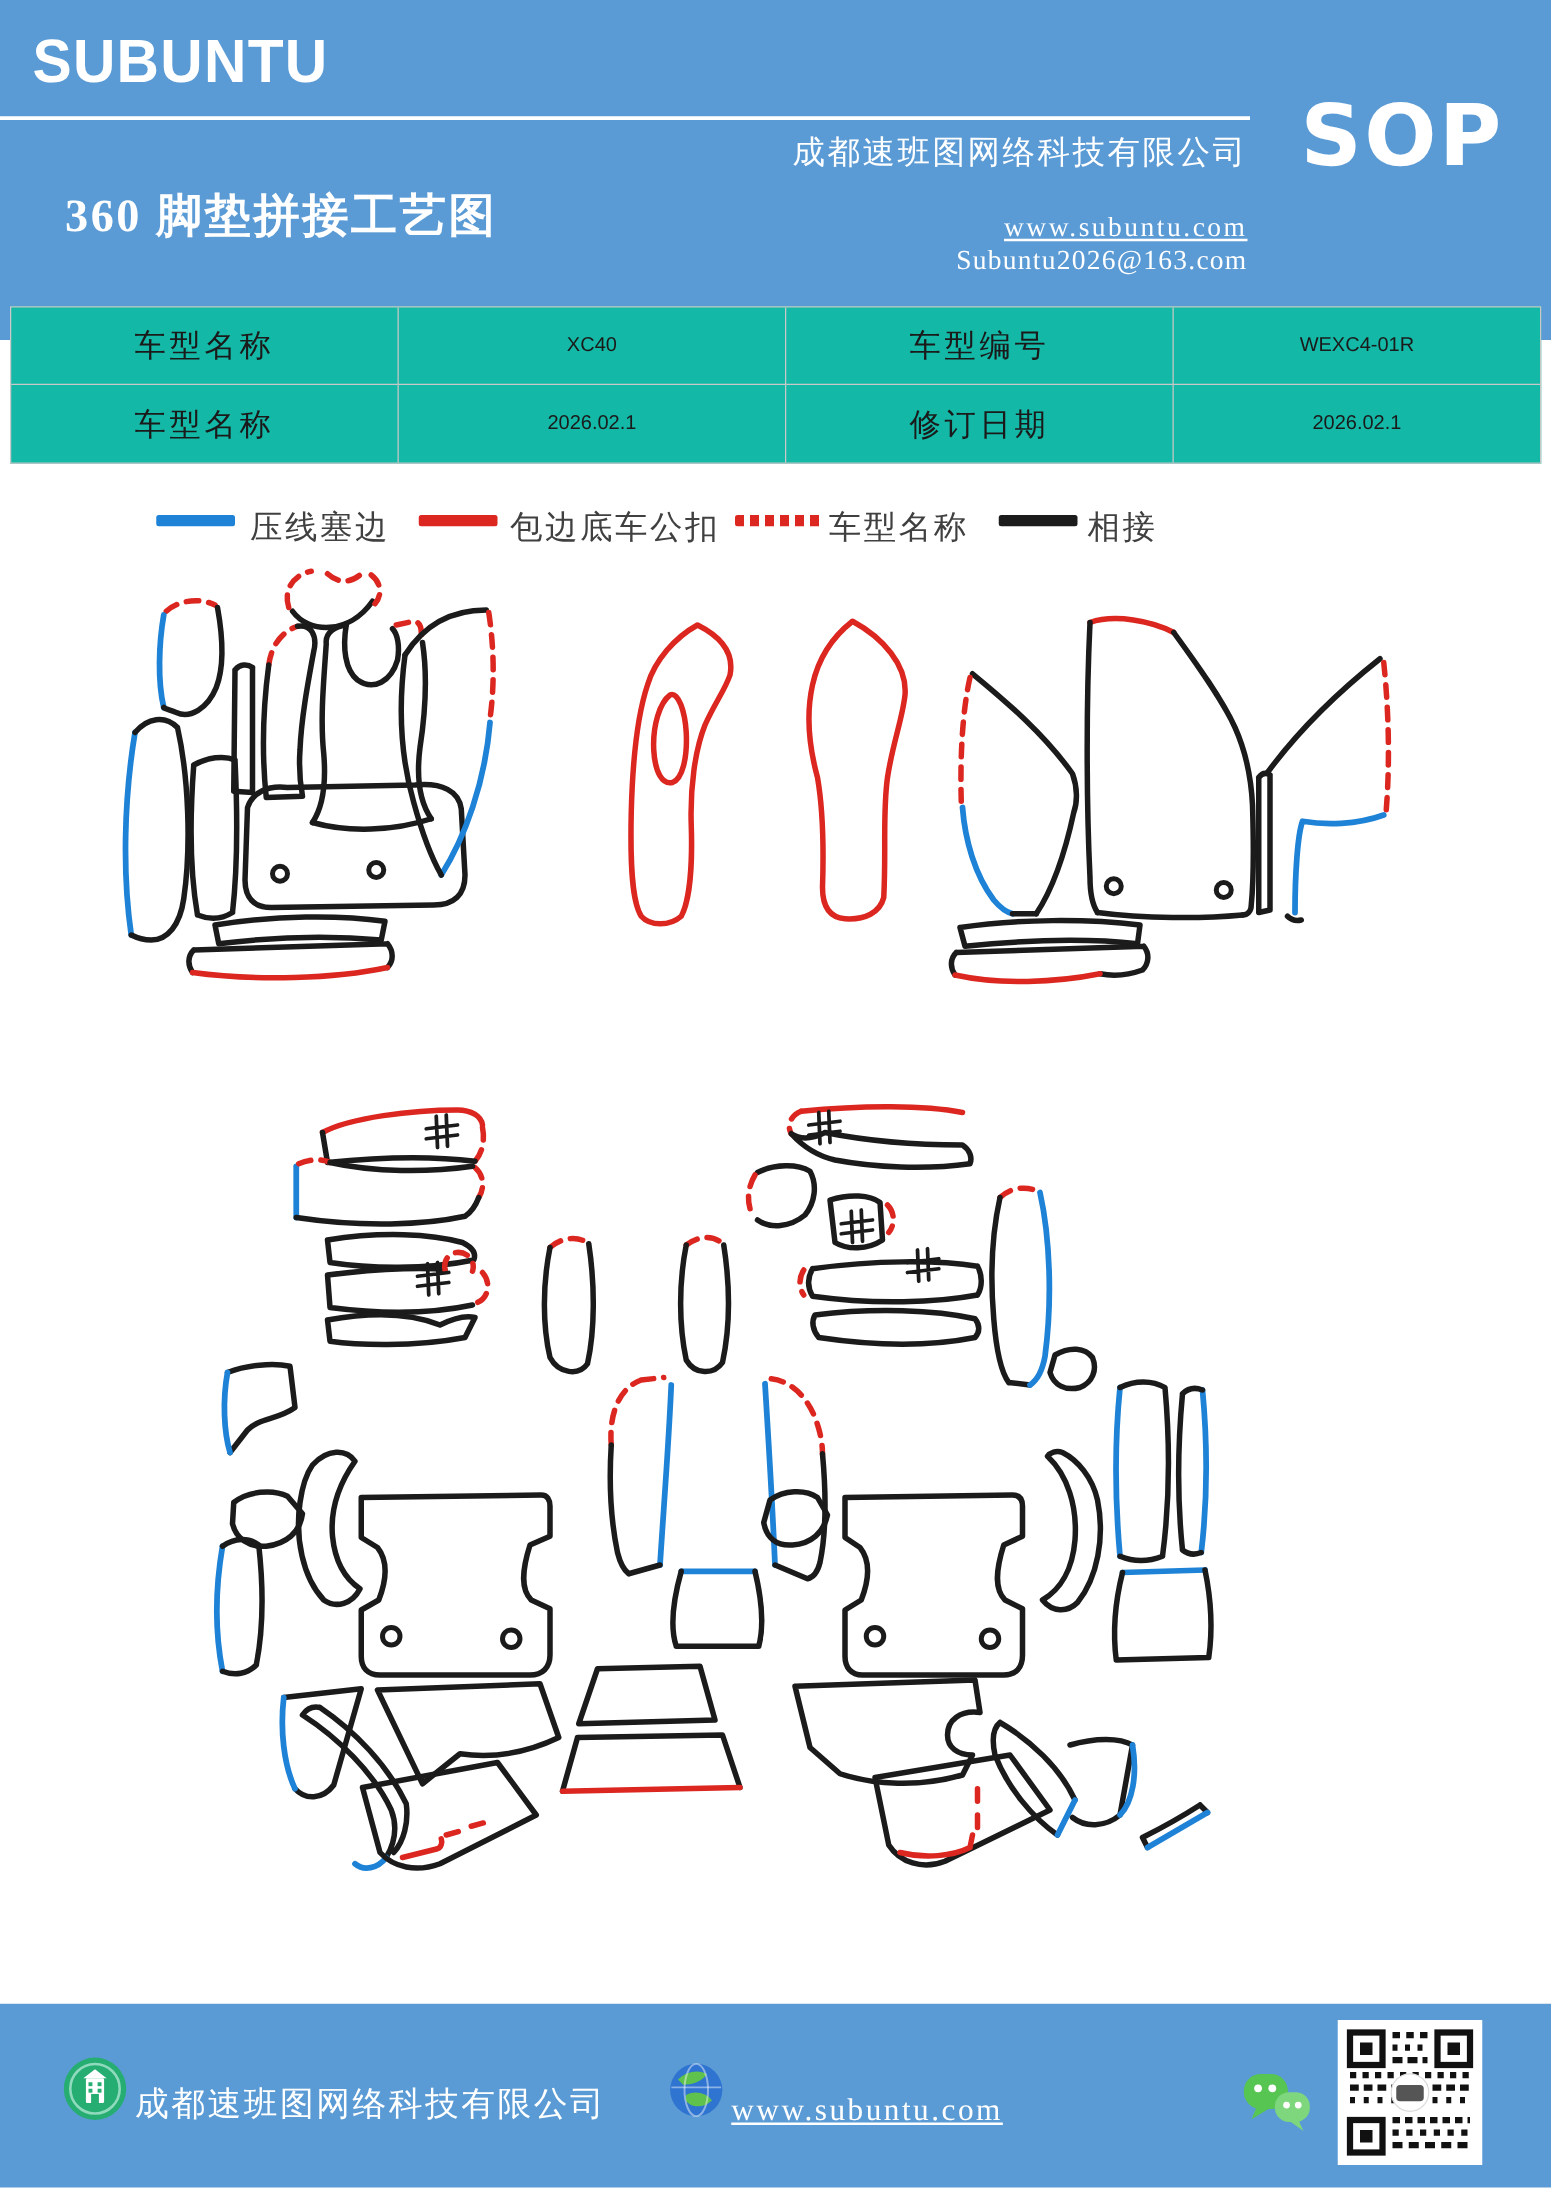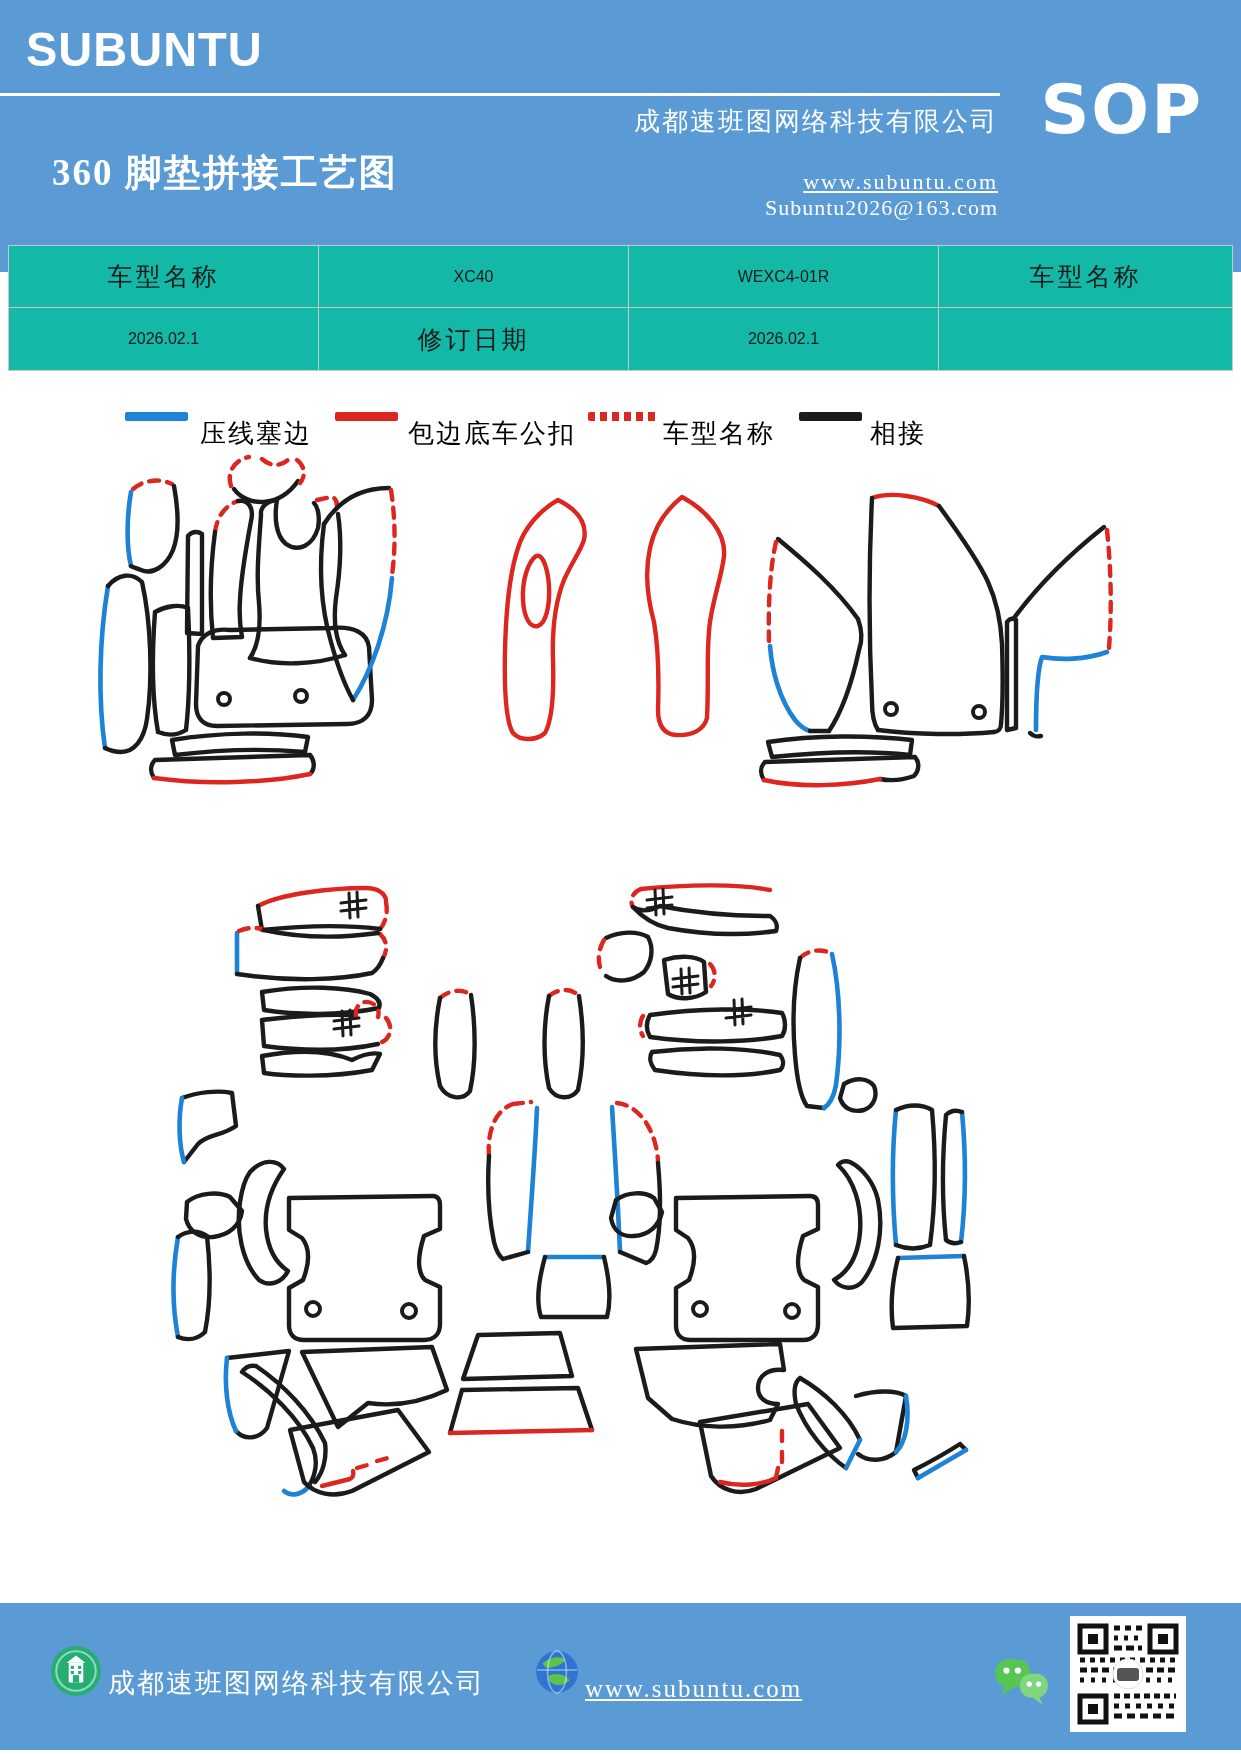--- a/index.html
+++ b/index.html
@@ -32,22 +32,22 @@
   .cell.lab{font-family:"Liberation Serif",serif;font-size:25px;letter-spacing:3px;}
   .cell.val{font-family:"Liberation Sans",sans-serif;font-size:16px;}
 
   
   .legend{position:absolute;left:0;top:398px;width:1241px;height:40px;}
   .lg-sw{position:absolute;top:14px;height:9px;border-radius:2px;}
   .sw-blue{left:125px;width:63px;background:#1e82d6;}
   .sw-red{left:335px;width:63px;background:#dc2620;}
   .sw-dot{left:588px;width:70px;background:repeating-linear-gradient(90deg,#dc2620 0 7px,rgba(0,0,0,0) 7px 12px);}
   .sw-black{left:799px;width:63px;background:#1b1b1b;}
-  .lg-lab{position:absolute;top:18px;font-family:"Liberation Serif",serif;font-size:26px;
-          color:#000000;letter-spacing:2px;}
+  .lg-lab{position:absolute;top:6px;font-family:"Liberation Serif",serif;font-size:26px;
+          color:#404040;letter-spacing:2px;}
   .lab1{left:200px;} .lab2{left:408px;} .lab3{left:663px;} .lab4{left:870px;}
 
   
   svg.diag{position:absolute;left:0;}
   .diag path,.diag circle{fill:none;stroke-linecap:round;stroke-linejoin:round;}
   .k{stroke:#1b1b1b;stroke-width:4.4;}
   .k3{stroke:#1b1b1b;stroke-width:3;}
   .r{stroke:#dc2620;stroke-width:4.4;}
   .rd{stroke:#dc2620;stroke-width:4.4;stroke-dasharray:10 8;}
   .b{stroke:#1e82d6;stroke-width:4.6;}
@@ -73,20 +73,21 @@
     <div class="h-company">成都速班图网络科技有限公司</div>
     <div><span class="h-www">www.subuntu.com</span></div>
     <div class="h-email">Subuntu2026@163.com</div>
   </div>
   <div class="h-sop">SOP</div>
 </div>
 
 <div class="tbl">
   <div class="cell lab">车型名称</div>
   <div class="cell val">XC40</div>
+  <div class="cell lab">车型编号</div>
   <div class="cell val">WEXC4-01R</div>
   <div class="cell lab">车型名称</div>
   <div class="cell val">2026.02.1</div>
   <div class="cell lab">修订日期</div>
   <div class="cell val">2026.02.1</div>
 </div>
 
 <div class="legend">
   <div class="lg-sw sw-blue"></div>
   <span class="lg-lab lab1">压线塞边</span>

